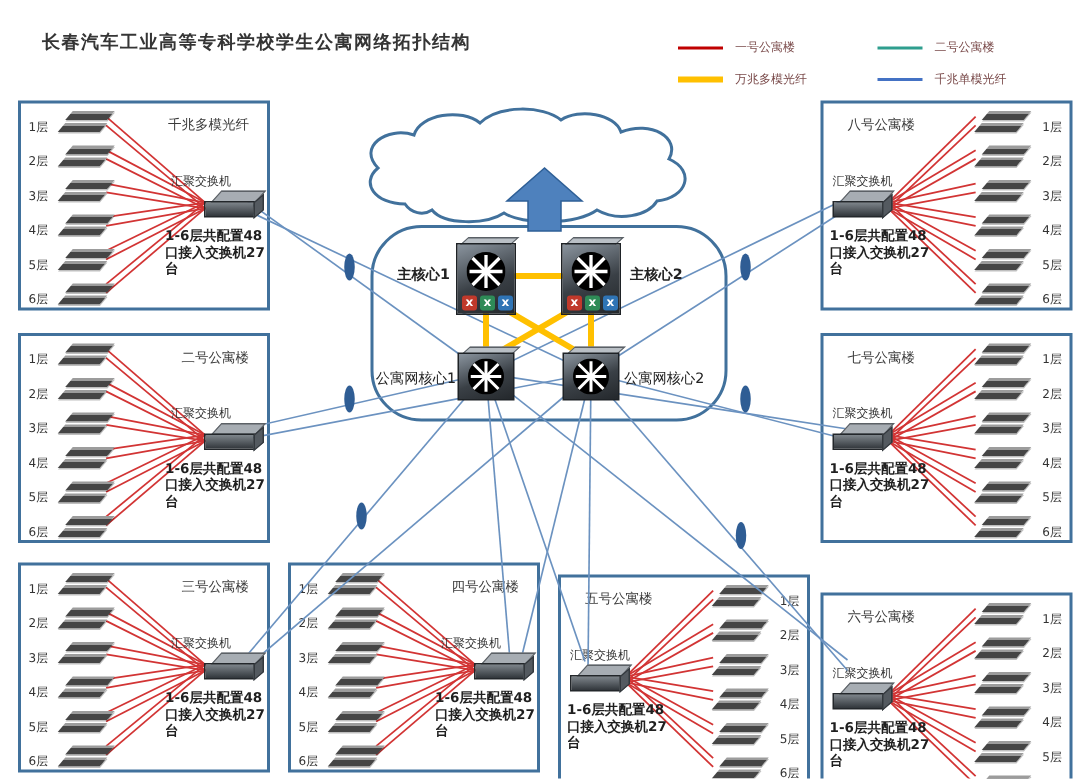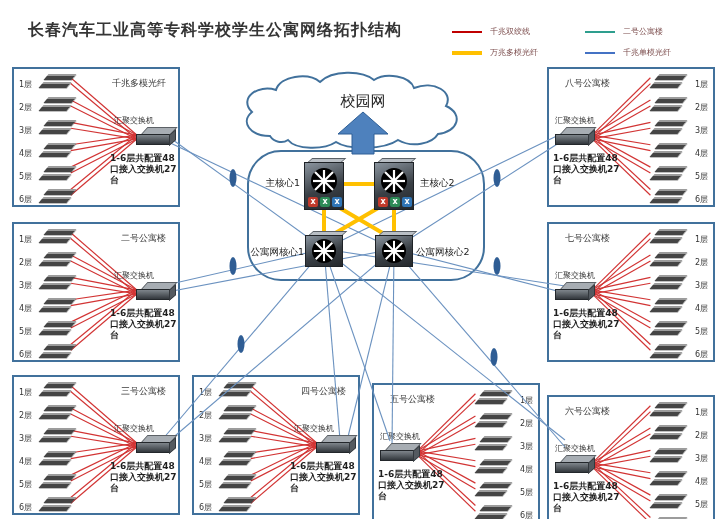--- a/index.html
+++ b/index.html
@@ -1,21 +1,21 @@
 <!DOCTYPE html>
 <html><head>
 <meta charset="utf-8">
 <style>
   html,body{margin:0;padding:0;background:#fff;}
   body{width:717px;height:519px;position:relative;overflow:hidden;
        font-family:"DejaVu Sans",sans-serif;color:#333;}
   #diagram{position:absolute;inset:0;}
 
   
-  .title{position:absolute;left:28px;top:20px;font-size:16px;font-weight:600;
+  .title{position:absolute;left:28px;top:20px;font-size:12px;font-weight:600;
          letter-spacing:1px;color:#353535;}
   .legend{position:absolute;left:452px;top:26px;width:262px;display:grid;
           grid-template-columns:1fr 1fr;row-gap:10px;column-gap:4px;}
   .legend-item{display:flex;align-items:center;gap:8px;}
   .legend-swatch{width:30px;height:0;flex:0 0 auto;}
   .legend-label{font-size:8px;color:#7a4a4a;white-space:nowrap;}
 
   
   .building{position:absolute;width:168px;height:140px;background:#fff;
             border:2px solid #41719c;box-sizing:border-box;}
@@ -69,33 +69,33 @@
            border:1px solid #1e2226;box-sizing:border-box;}
   .cm-topface{position:absolute;left:5px;top:0;width:34px;height:6px;background:#b9bfc5;
            transform:skewX(-48deg);border:1px solid #5a6066;box-sizing:border-box;}
   .ball{position:absolute;}
   .core-main .ball{left:7px;top:10px;width:26px;height:26px;}
   .core-apt  .ball{left:7px;top:8px;width:24px;height:24px;}
   .xrow{position:absolute;left:4px;bottom:3px;display:flex;gap:2px;}
   .xrow i{width:10px;height:10px;font-style:normal;font-weight:bold;color:#fff;
           font-size:8px;line-height:10px;text-align:center;border-radius:2px;}
   .xr{background:#c0392b;} .xg{background:#2e8b57;} .xb{background:#2f74b5;}
-  .core-lbl{position:absolute;font-size:9.5px;font-weight:normal;color:#222;z-index:8;
+  .core-lbl{position:absolute;font-size:9.5px;font-weight:bold;color:#222;z-index:8;
             white-space:nowrap;}
 </style>
 </head>
 <body>
 
 <div id="diagram">
 
   <div class="title">长春汽车工业高等专科学校学生公寓网络拓扑结构</div>
   <div class="legend">
       <div class="legend-item">
         <span class="legend-swatch" style="border-top: 2px solid rgb(192, 0, 0);"></span>
-        <span class="legend-label">千兆双绞线</span>
+        <span class="legend-label">一号公寓楼</span>
       </div>
       <div class="legend-item">
         <span class="legend-swatch" style="border-top: 2px solid rgb(46, 158, 142);"></span>
         <span class="legend-label">二号公寓楼</span>
       </div>
       <div class="legend-item">
         <span class="legend-swatch" style="border-top: 4px solid rgb(255, 192, 0);"></span>
         <span class="legend-label">万兆多模光纤</span>
       </div>
       <div class="legend-item">
@@ -142,21 +142,20 @@
 
   <div class="core-rect"></div>
 
   <svg id="cloudArrow" width="260" height="84" viewBox="0 0 260 84">
     <path d="M 42 66 C 22 66 12 52 24 42 C 10 28 30 14 48 20 C 52 6 80 2 92 12
          C 104 0 134 0 146 10 C 158 2 182 6 186 18 C 206 10 226 22 218 36
          C 236 44 230 62 210 64 C 204 74 184 78 170 70 C 156 80 120 80 108 72
          C 96 80 68 80 60 70 C 54 74 46 72 42 66 Z" fill="#fff" stroke="#41719c" stroke-width="2"></path>
     <polygon points="135,42 110,64 124,64 124,84 146,84 146,64 160,64" fill="#4e81bd" stroke="#2e5f96" stroke-width="1"></polygon>
   </svg>
-  <div class="cloud-label">校园网</div>
 
   <div class="core-main" style="left:304px;top:158px">
     <span class="cm-topface"></span>
     <span class="cm-body"></span>
     <svg class="ball" viewBox="0 0 26 26">
       <circle cx="13" cy="13" r="13" fill="#000"></circle>
       <g stroke="#fff" stroke-width="2.2">
         <line x1="4" y1="4" x2="22" y2="22"></line>
           <line x1="22" y1="4" x2="4" y2="22"></line>
         <line x1="13" y1="2" x2="13" y2="24"></line>

